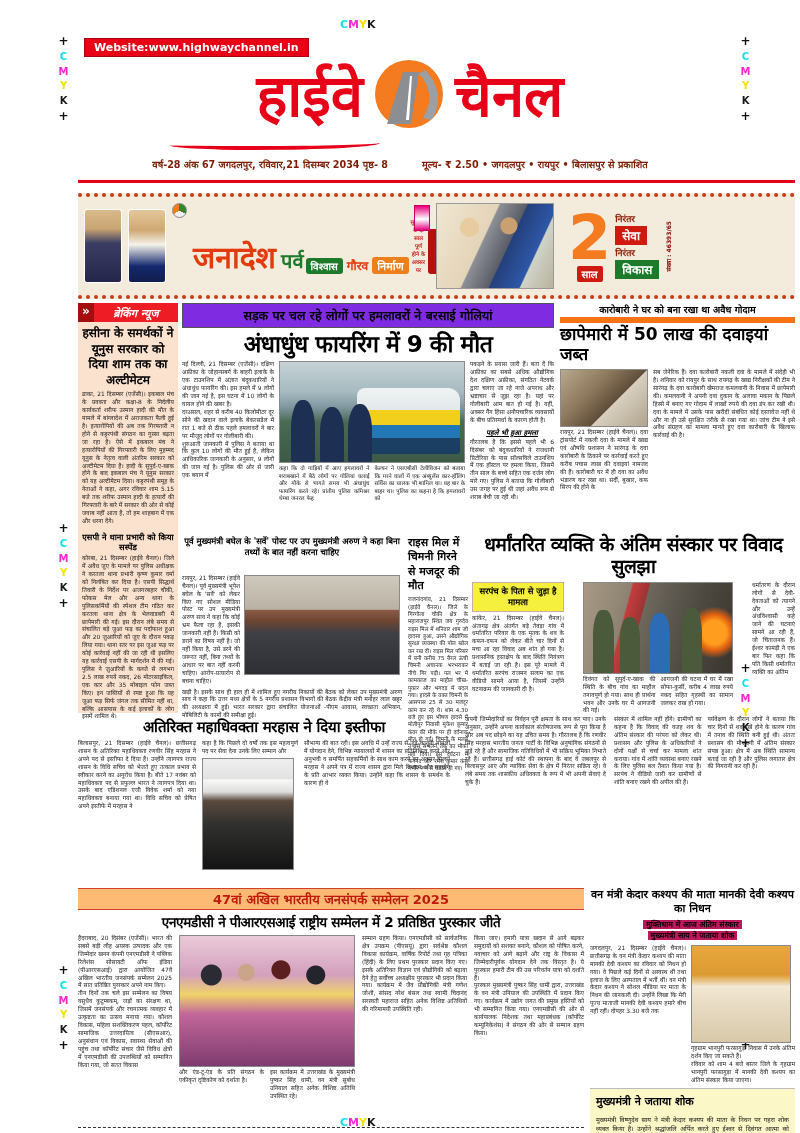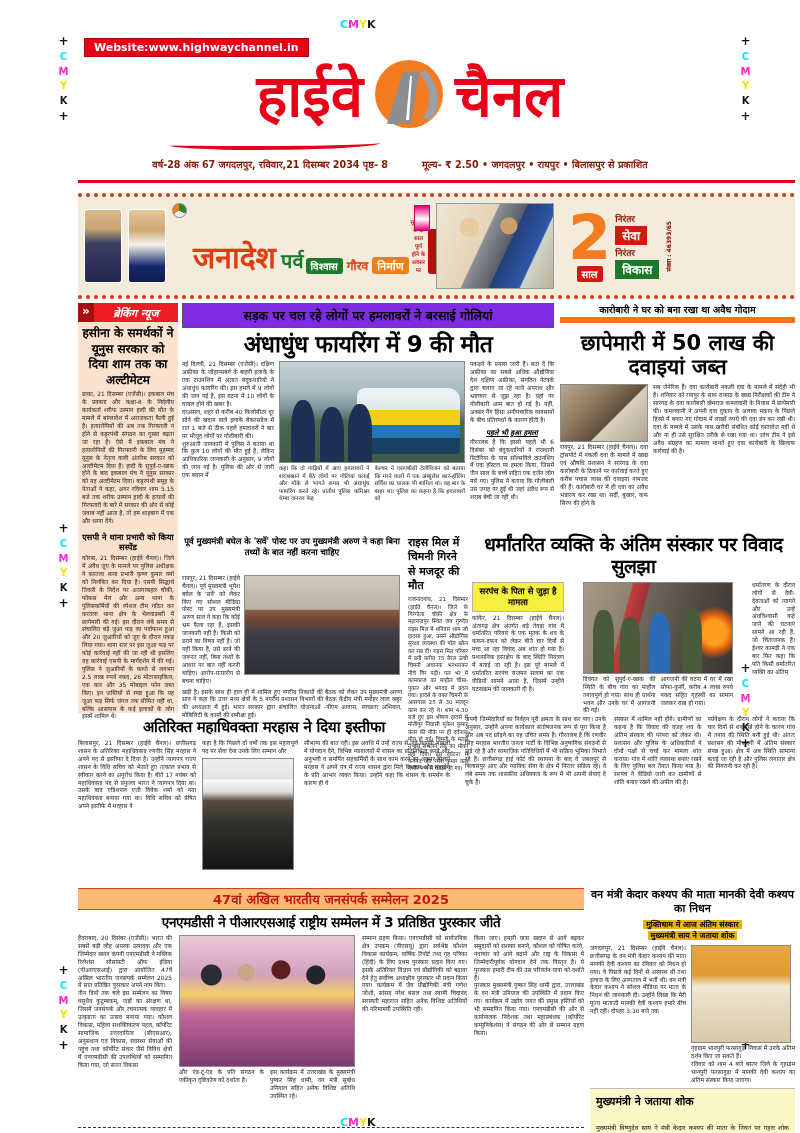--- a/index.html
+++ b/index.html
@@ -53,21 +53,21 @@
   .kicker{background:#7e2be2;color:#000;font-weight:bold;font-size:12.5px;text-align:center;padding:3px 2px;border:1px solid #555}
   .lead-h{font-size:23px;font-weight:bold;text-align:center;letter-spacing:-.5px;line-height:1.15;color:#000;margin:3px 0 4px}
   .ph{position:relative;overflow:hidden;border:1px solid #8a8a8a}
   .police{background:linear-gradient(180deg,#c6d2d6 0%,#a6bac0 30%,#7d949c 46%,#4a6a52 60%,#3c5a46 100%)}
   .van{position:absolute;right:2%;top:26%;width:56%;height:66%;border-radius:8px 12px 3px 3px;background:linear-gradient(180deg,#eef2f3 0%,#e2e9ea 34%,#f3cf1d 34%,#f3cf1d 56%,#2277b5 56%,#2277b5 76%,#1b3f63 76%)}
   .fig{position:absolute;width:13%;height:62%;bottom:0;background:#1d2f52;border-radius:45% 45% 6% 6%}
   .cap{font-size:5.7px;line-height:1.3;text-align:justify;color:#111}
   .subhead-it{font-style:italic;font-weight:bold;text-decoration:underline;font-size:7px;text-align:center;margin:3px 0 2px}
   
   .raid-kick{font-size:9.5px;font-weight:bold;text-align:center;border-bottom:6px solid #f97316;padding-bottom:1px;margin-bottom:2px}
-  .raid-h{font-size:21px;font-weight:bold;text-align:center;line-height:1.15;margin:8px 0 5px}
+  .raid-h{font-size:17px;font-weight:bold;line-height:1.15;margin:2px 0 5px}
   .raidph{background:linear-gradient(135deg,#b9a98e 0%,#8e7a5e 35%,#5f4e3a 60%,#d8cfc0 61%,#b0a48e 100%)}
   
   .bag-h{font-size:8.4px;font-weight:bold;line-height:1.3;text-align:center;margin-bottom:17px}
   .sao{background:linear-gradient(180deg,#cfc9bd 0%,#b9b2a4 34%,#8a5b45 35%,#6e4532 46%,#3f3f46 58%,#2e2e35 100%)}
   
   .rice-h{font-size:11px;font-weight:bold;line-height:1.3;margin-bottom:3px}
   
   .fun-h{font-size:19px;font-weight:bold;text-align:center;line-height:1.18;letter-spacing:-.4px;margin-bottom:4px}
   .ysub{background:#f5ef3d;font-weight:bold;font-size:8.4px;text-align:center;line-height:1.3;padding:3px 2px;border:1px solid #caa;margin-bottom:3px}
   .fireph{background:
@@ -82,24 +82,24 @@
   .nmdc-h{font-size:13.5px;font-weight:bold;text-align:center;letter-spacing:-.3px;margin:3px 0 4px;white-space:nowrap}
   .award{background:
     radial-gradient(circle at 18% 30%,#2b2b33 0 10px,transparent 11px),
     radial-gradient(circle at 38% 28%,#caa58a 0 8px,transparent 9px),
     radial-gradient(circle at 58% 26%,#5c1f1f 0 9px,transparent 10px),
     radial-gradient(circle at 78% 30%,#24242c 0 9px,transparent 10px),
     linear-gradient(180deg,#e9c9d8 0%,#d3a0bd 30%,#f0d26a 45%,#c2679a 60%,#7e3b6e 100%)}
   
   .kash-h{font-size:11px;font-weight:bold;text-align:center;line-height:1.25;margin-bottom:3px}
   .kash-sub{text-align:center;font-size:7.8px;font-weight:bold;line-height:1.5;margin-bottom:3px}
-  .kash-sub span{background:#eab308;padding:0 3px}
+  .kash-sub span{background:#be185d;padding:0 3px}
   .mata{background:linear-gradient(180deg,#e8a83c 0%,#dd9a33 30%,#f2e7d2 42%,#e8dcc4 60%,#d8c9a8 100%)}
   .shok{background:#fbf7c6;border-top:1px solid #bbb;border-bottom:1px dashed #333;padding:4px 6px 6px}
-  .shok-t{font-size:11px;font-weight:bold;margin-bottom:16px}
+  .shok-t{font-size:11px;font-weight:bold;margin-bottom:8px}
   .dashed-end{border-bottom:1.5px dashed #333}
   .prewrap{white-space:pre-line}
 </style>
 </head>
 <body>
 
 <div class="page">
 
   <div class="abs cmyk-c" style="left:340px;top:18px"><span class="cc">C</span><span class="mm">M</span><span class="yy">Y</span><span class="kk">K</span></div>
   <div class="abs cmyk-c" style="left:340px;top:1116px"><span class="cc">C</span><span class="mm">M</span><span class="yy">Y</span><span class="kk">K</span></div>
@@ -276,21 +276,21 @@
     </div>
   </div>
 
   <div class="abs" style="left:614px;top:716px;width:181px;height:168px;display:flex;gap:6px">
     <div class="bt" style="flex:1">संस्कार में शामिल नहीं होंगे। ग्रामीणों का कहना है कि विवाद की वजह शव के अंतिम संस्कार की परंपरा को लेकर थी। प्रशासन और पुलिस के अधिकारियों ने दोनों पक्षों से चर्चा कर मामला शांत कराया। गांव में शांति व्यवस्था बनाए रखने के लिए पुलिस बल तैनात किया गया है। सरपंच ने वीडियो जारी कर ग्रामीणों से शांति बनाए रखने की अपील की है।</div>
     <div class="bt" style="flex:1">पर्यवेक्षण के दौरान लोगों ने बताया कि चार दिनों से शव रखे होने के कारण गांव में तनाव की स्थिति बनी हुई थी। अंततः प्रशासन की मौजूदगी में अंतिम संस्कार संपन्न हुआ। क्षेत्र में अब स्थिति सामान्य बताई जा रही है और पुलिस लगातार क्षेत्र की निगरानी कर रही है।</div>
   </div>
 
   <div class="abs dashed-end" style="left:78px;top:888px;width:506px;height:240px">
     <div class="strip47">47वां अखिल भारतीय जनसंपर्क सम्मेलन 2025</div>
-    <div class="nmdc-h">एनएमडीसी ने पीआरएसआई राष्ट्रीय सम्मेलन में 3 प्रतिष्ठित पुरस्कार जीते</div>
+    <div class="nmdc-h">एनएमडीसी ने पीआरएसआई राष्ट्रीय सम्मेलन में 2 प्रतिष्ठित पुरस्कार जीते</div>
     <div style="display:flex;gap:7px">
       <div class="bt prewrap" style="width:94px">हैदराबाद, 20 दिसंबर (एजेंसी)। भारत की सबसे बड़ी लौह अयस्क उत्पादक और एक जिम्मेदार खनन कंपनी एनएमडीसी ने पब्लिक रिलेशंस सोसायटी ऑफ इंडिया (पीआरएसआई) द्वारा आयोजित 47वें अखिल भारतीय जनसंपर्क सम्मेलन 2025 में सात प्रतिष्ठित पुरस्कार अपने नाम किए।
  तीन दिनों तक चले इस सम्मेलन का विषय वसुधैव कुटुम्बकम्, जड़ों का संरक्षण था, जिसमें जनसंपर्क और रचनात्मक व्यवहार में उत्कृष्टता का उत्सव मनाया गया। कौशल विकास, महिला सशक्तिकरण पहल, कॉर्पोरेट सामाजिक उत्तरदायित्व (सीएसआर), अनुसंधान एवं विकास, स्वास्थ्य सेवाओं की पहुंच तथा कॉर्पोरेट संचार जैसे विविध क्षेत्रों में एनएमडीसी की उपलब्धियों को सम्मानित किया गया, जो सतत विकास</div>
       <div style="width:176px">
         <div class="ph award" style="width:176px;height:132px"></div>
         <div style="display:flex;gap:6px;margin-top:2px">
           <div class="bt" style="flex:1">और एंड-टू-एंड के प्रति संगठन के एकीकृत दृष्टिकोण को दर्शाता है।</div>
           <div class="bt" style="flex:1">इस कार्यक्रम में उत्तराखंड के मुख्यमंत्री पुष्कर सिंह धामी, वन मंत्री सुबोध उनियाल सहित अनेक विशिष्ट अतिथि उपस्थित रहे।</div>
         </div>
       </div>

